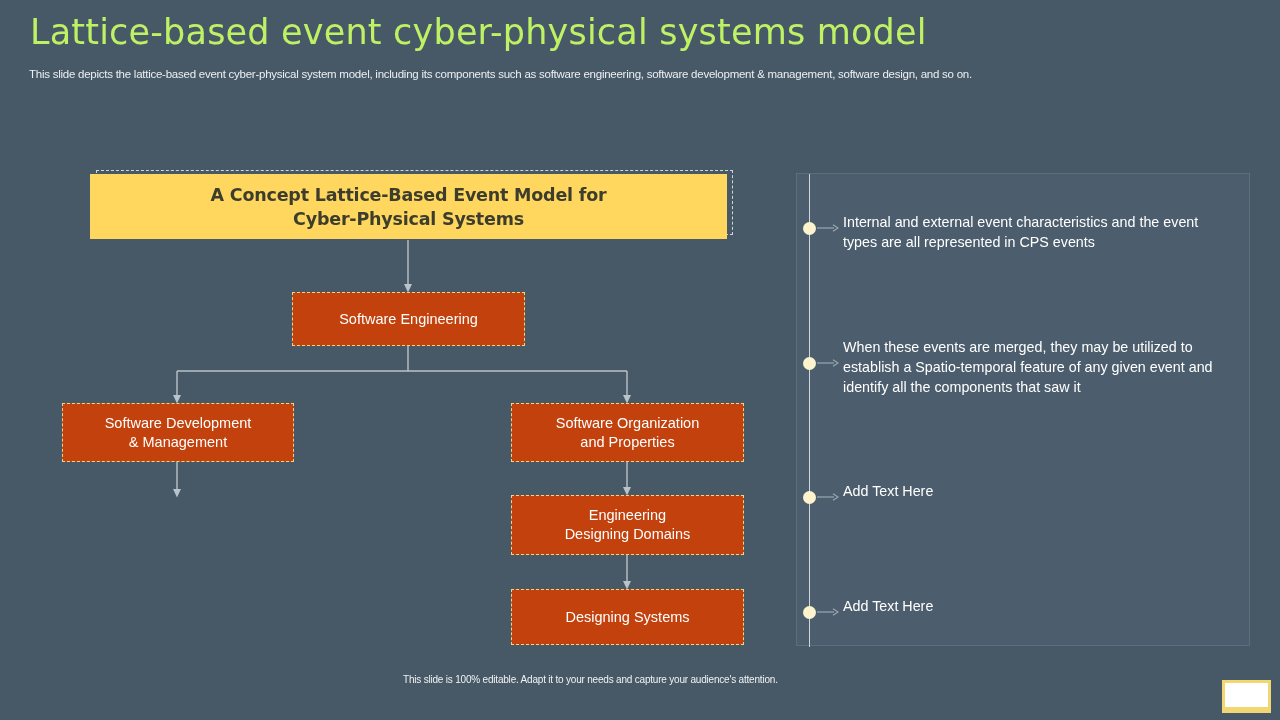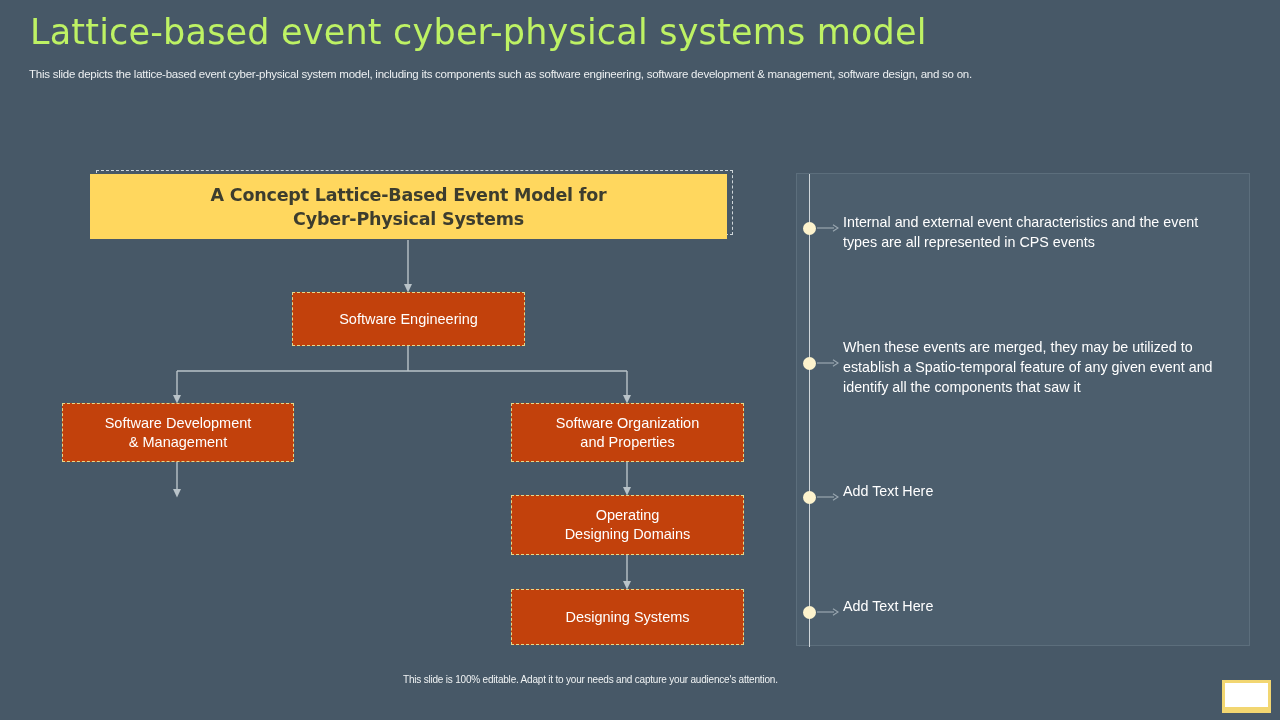--- a/index.html
+++ b/index.html
@@ -264,21 +264,21 @@
   <div class="node" id="node-sop">
     <div>
       <div>Software Organization</div>
       <div>and Properties</div>
     </div>
   </div>
 
 
   <div class="node" id="node-csd">
     <div>
-      <div>Operating</div>
+      <div>Engineering</div>
       <div>Designing Domains</div>
     </div>
   </div>
 
   <div class="node" id="node-os">
     <div>
       <div>Designing Systems</div>
     </div>
   </div>
 </div>

